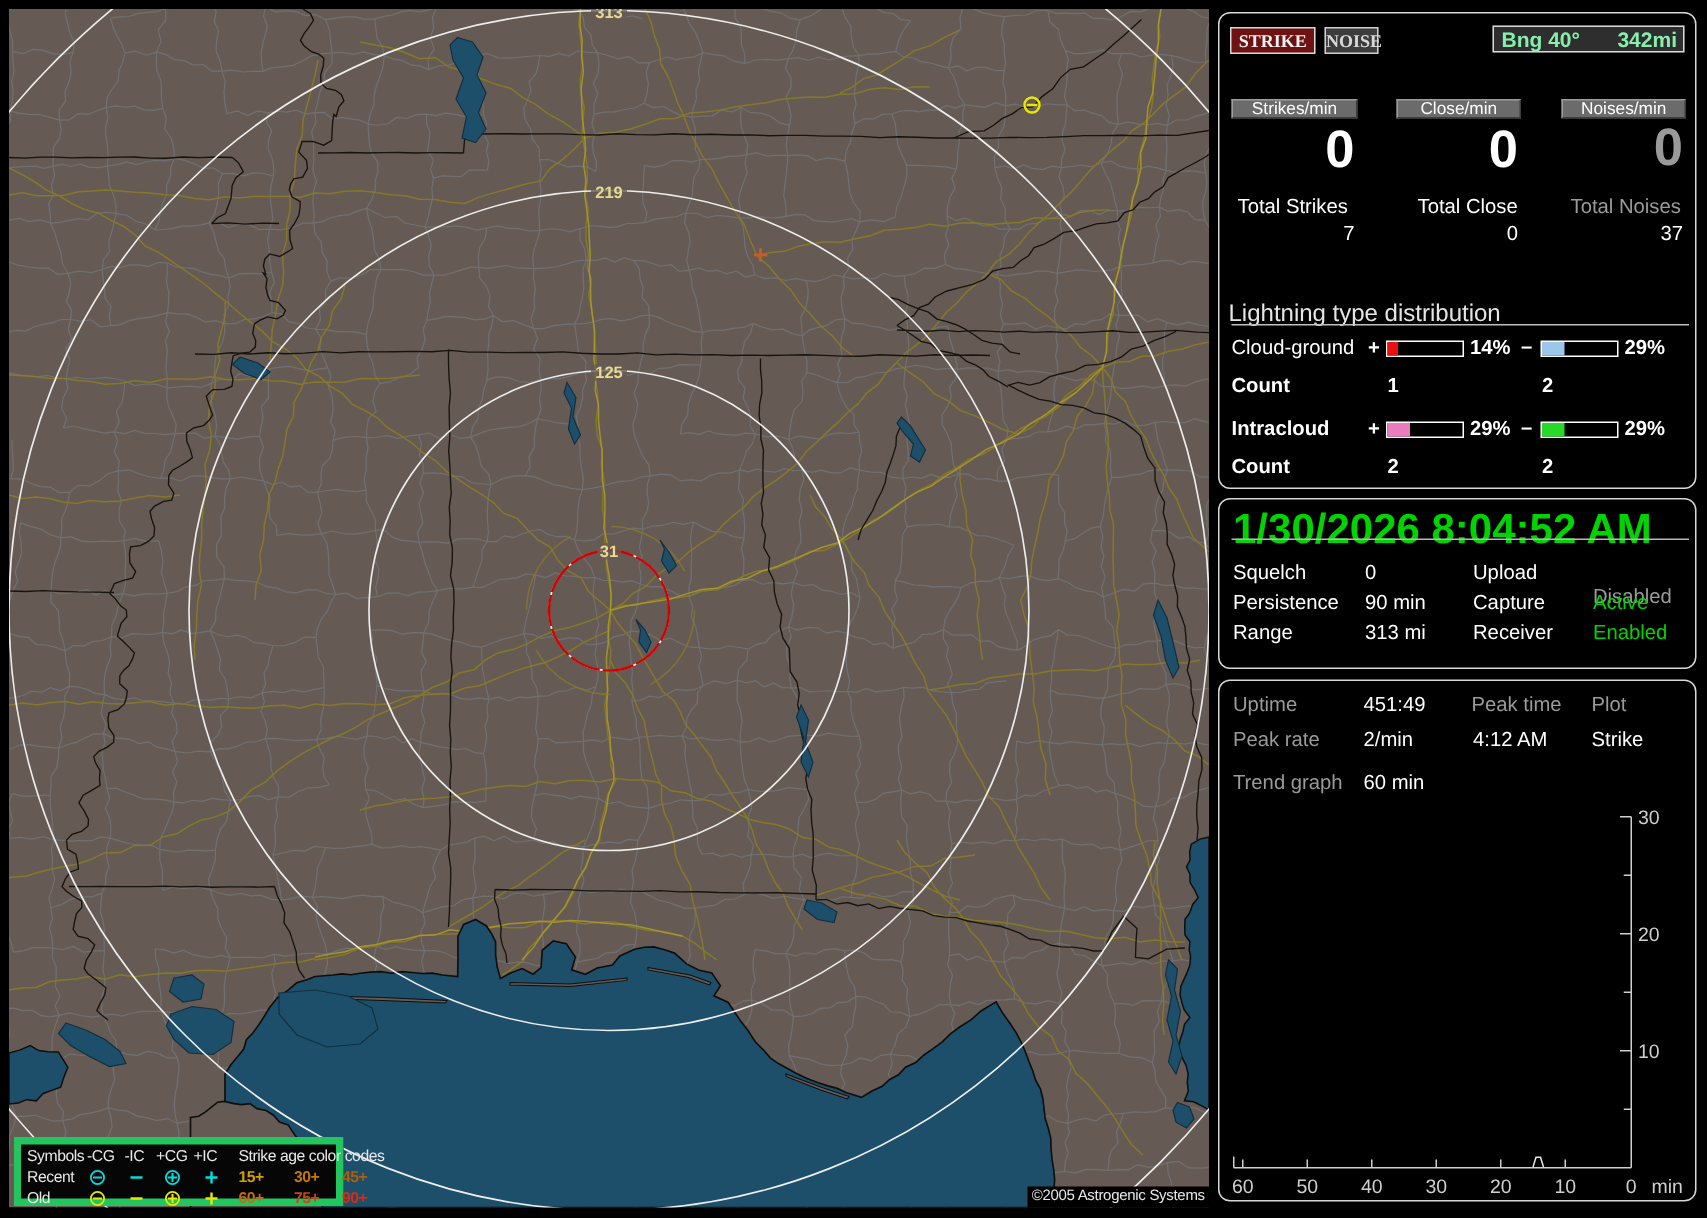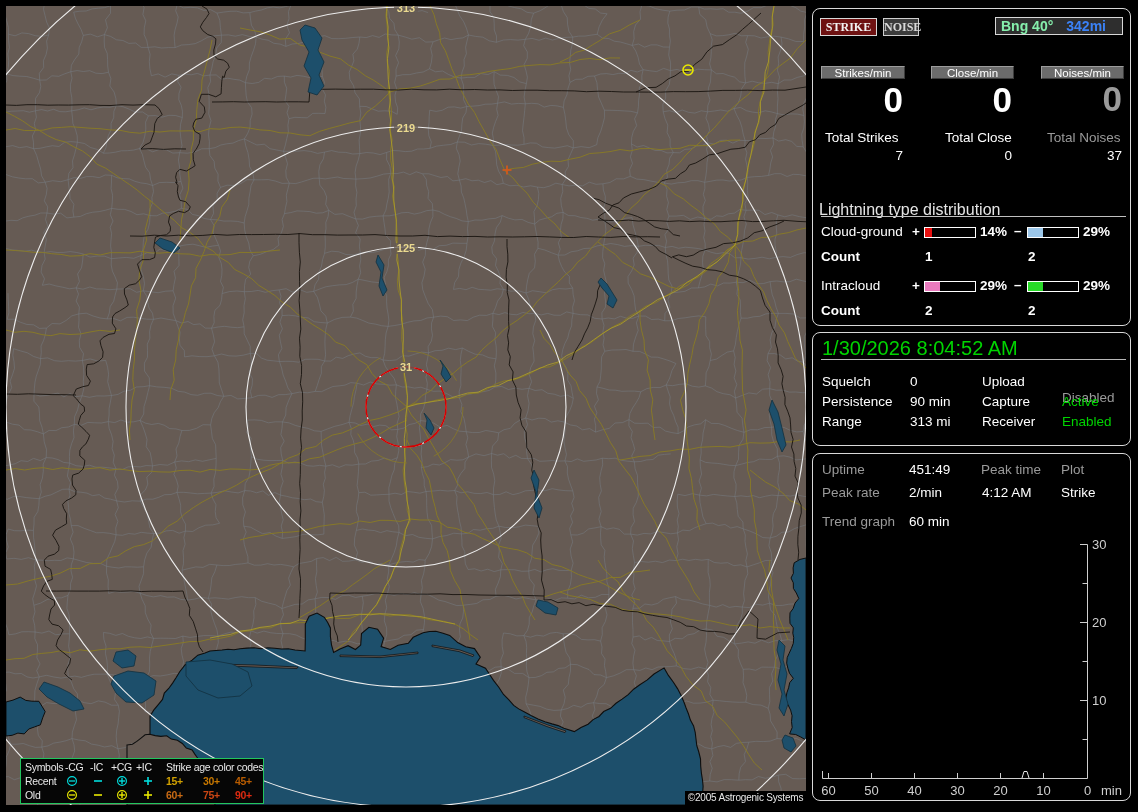--- a/index.html
+++ b/index.html
@@ -59,21 +59,21 @@
     <rect x="394" y="243" width="24" height="11" fill="#665b54" opacity="0.75"></rect>
     <text x="406" y="252" font-family="Liberation Sans, sans-serif" font-size="11" font-weight="bold" fill="#ead98f" text-anchor="middle">125</text>
     <rect x="398" y="362" width="16" height="11" fill="#665b54" opacity="0.75"></rect>
     <text x="406" y="371" font-family="Liberation Sans, sans-serif" font-size="11" font-weight="bold" fill="#ead98f" text-anchor="middle">31</text>
     <circle cx="688" cy="70" r="5" fill="none" stroke="#e9e900" stroke-width="1.6"></circle>
     <line x1="684.5" y1="70" x2="691.5" y2="70" stroke="#e9e900" stroke-width="1.6"></line>
     <line x1="502.5" y1="170" x2="511.5" y2="170" stroke="#cf5a1e" stroke-width="1.8"></line>
     <line x1="507" y1="165.5" x2="507" y2="174.5" stroke="#cf5a1e" stroke-width="1.8"></line>
   </svg>
 
-<div class="ab" style="left:20px;top:758px;width:244px;height:46px;background:#060606;border:1px solid #22c55e;z-index:5">
+<div class="ab" style="left:9px;top:758px;width:220px;height:46px;background:#060606;border:5px solid #22c55e;z-index:5">
  <div class="ab lgd" style="left:4px;top:2px">Symbols</div>
  <div class="ab lgd" style="left:44px;top:2px">-CG</div>
  <div class="ab lgd" style="left:69px;top:2px">-IC</div>
  <div class="ab lgd" style="left:90px;top:2px">+CG</div>
  <div class="ab lgd" style="left:115px;top:2px">+IC</div>
  <div class="ab lgd" style="left:145px;top:2px">Strike age color codes</div>
  <div class="ab lgd" style="left:4px;top:16px">Recent</div>
  <div class="ab lgd" style="left:4px;top:30px">Old</div>
  <svg class="ab" style="left:39px;top:14px" width="105" height="32">
   <circle cx="12" cy="8" r="4.4" fill="none" stroke="#00dede" stroke-width="1.2"></circle>
@@ -98,21 +98,21 @@
  <div class="ab lgd" style="left:214px;top:16px;color:#b85c00;font-weight:bold">45+</div>
  <div class="ab lgd" style="left:145px;top:30px;color:#c86a14;font-weight:bold">60+</div>
  <div class="ab lgd" style="left:182px;top:30px;color:#cc4614;font-weight:bold">75+</div>
  <div class="ab lgd" style="left:214px;top:30px;color:#dd2a10;font-weight:bold">90+</div>
 </div>
 <div class="ab" style="left:685px;top:791px;width:121px;height:14px;background:#000;color:#e8e8e8;font-size:10px;letter-spacing:-0.2px;line-height:14px;text-align:center;z-index:5">©2005 Astrogenic Systems</div>
 
 <div class="panel" style="top:8px;height:318px">
  <div class="ab" style="left:7px;top:9px;width:57px;height:18px;background:#6e1212;border:1px solid #d8d8d8;color:#f2f2f2;font-family:'Liberation Serif',serif;font-weight:bold;font-size:12px;text-align:center;line-height:16px">STRIKE</div>
  <div class="ab" style="left:70px;top:9px;width:36px;height:18px;background:#3c3c3c;border:1px solid #cfcfcf;color:#d8d8d8;font-family:'Liberation Serif',serif;font-weight:bold;font-size:12px;text-align:center;line-height:16px">NOISE</div>
- <div class="ab" style="left:182px;top:8px;width:128px;height:18px;background:#2e2e2e;border:1px solid #d8d8d8;font-size:14px;font-weight:bold;line-height:17px"><span style="color:#86efac;padding-left:5px">Bng 40°</span><span style="color:#3b82f6;float:right;padding-right:16px">342mi</span></div>
+ <div class="ab" style="left:182px;top:8px;width:128px;height:18px;background:#2e2e2e;border:1px solid #d8d8d8;font-size:14px;font-weight:bold;line-height:17px"><span style="color:#86efac;padding-left:5px">Bng 40°</span><span style="color:#86efac;float:right;padding-right:4px">342mi</span></div>
 
  <div class="minibtn" style="left:8px;top:57px;width:84px">Strikes/min</div>
  <div class="minibtn" style="left:118px;top:57px;width:83px">Close/min</div>
  <div class="minibtn" style="left:228px;top:57px;width:83px">Noises/min</div>
 
  <div class="bigz" style="left:30px;top:76px">0</div>
  <div class="bigz" style="left:139px;top:76px">0</div>
  <div class="bigz" style="left:249px;top:75px;color:#9a9a9a">0</div>
 
  <div class="ab t13" style="left:12px;top:121px">Total Strikes</div>
@@ -133,38 +133,38 @@
  <div class="pct" style="left:167px;top:215px">14%</div>
  <div class="pct" style="left:201px;top:214px">–</div>
  <div class="bar" style="left:214px;top:218px">
       <div style="width:30%;background:#9cc7ea"></div>
     </div>
  <div class="pct" style="left:270px;top:215px">29%</div>
  <div class="ab t13" style="left:8px;top:240px;font-weight:bold">Count</div>
  <div class="ab t13" style="left:112px;top:240px;font-weight:bold">1</div>
  <div class="ab t13" style="left:215px;top:240px;font-weight:bold">2</div>
 
- <div class="ab t13" style="left:8px;top:269px;font-weight:normal">Intracloud</div>
+ <div class="ab t13" style="left:8px;top:269px;font-weight:bold">Intracloud</div>
  <div class="pct" style="left:99px;top:269px">+</div>
  <div class="bar" style="left:111px;top:272px">
       <div style="width:30%;background:#ea7bbe"></div>
     </div>
  <div class="pct" style="left:167px;top:269px">29%</div>
  <div class="pct" style="left:201px;top:268px">–</div>
  <div class="bar" style="left:214px;top:272px">
       <div style="width:30%;background:#28da28"></div>
     </div>
  <div class="pct" style="left:270px;top:269px">29%</div>
  <div class="ab t13" style="left:8px;top:294px;font-weight:bold">Count</div>
  <div class="ab t13" style="left:112px;top:294px;font-weight:bold">2</div>
  <div class="ab t13" style="left:215px;top:294px;font-weight:bold">2</div>
 </div>
 
 <div class="panel" style="top:332px;height:114px">
- <div class="ab grn" style="left:9px;top:4px;font-size:20px;font-weight:normal">1/30/2026 8:04:52 AM</div>
+ <div class="ab grn" style="left:9px;top:4px;font-size:28px;font-weight:bold">1/30/2026 8:04:52 AM</div>
  <div class="ab" style="left:8px;top:26px;width:305px;border-top:1px solid #b8b8b8"></div>
  <div class="ab t13" style="left:9px;top:41px">Squelch</div>
  <div class="ab t13" style="left:97px;top:41px">0</div>
  <div class="ab t13" style="left:169px;top:41px">Upload</div>
  <div class="ab t13 gry" style="left:249px;top:57px">Disabled</div>
  <div class="ab t13" style="left:9px;top:61px">Persistence</div>
  <div class="ab t13" style="left:97px;top:61px">90 min</div>
  <div class="ab t13" style="left:169px;top:61px">Capture</div>
  <div class="ab t13 grn" style="left:249px;top:61px">Active</div>
  <div class="ab t13" style="left:9px;top:81px">Range</div>

